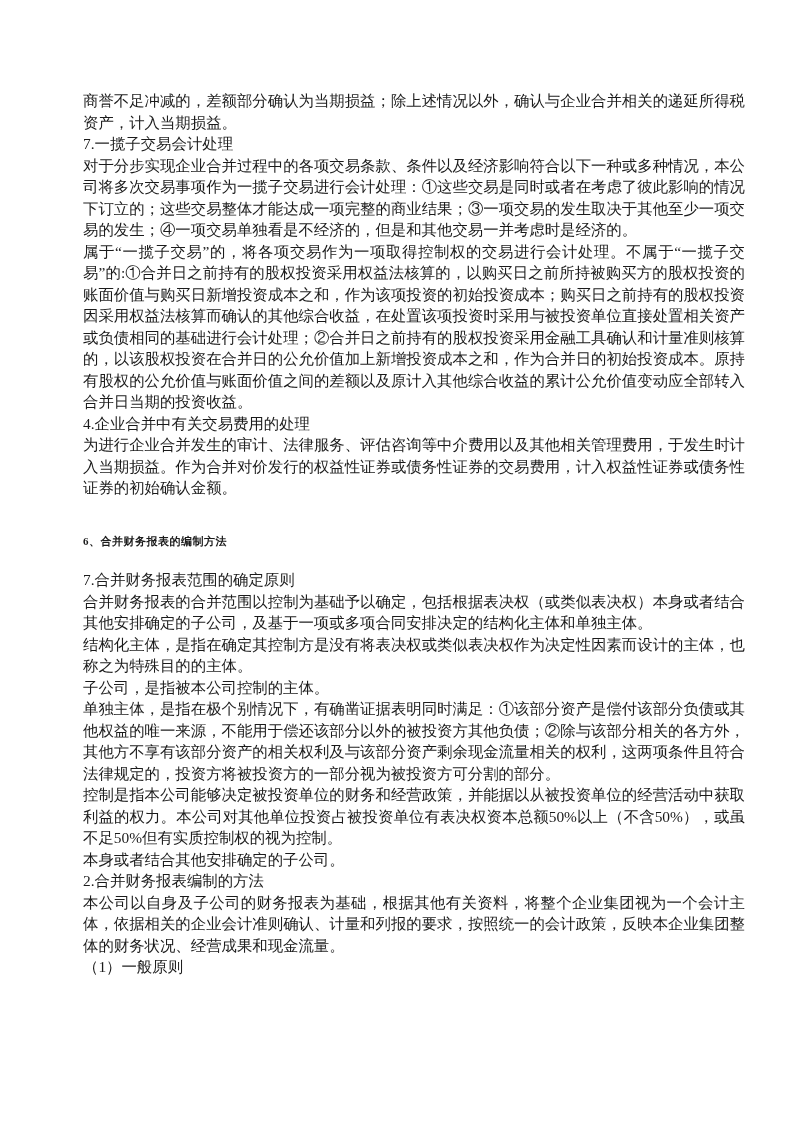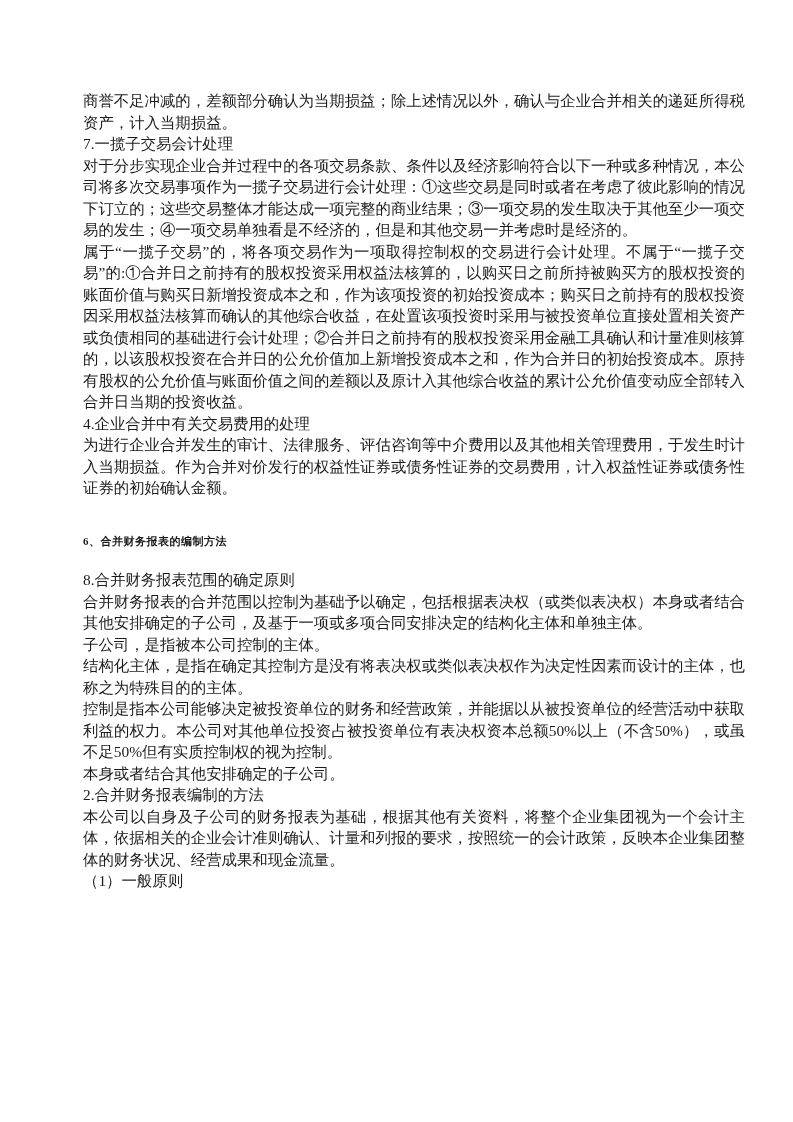--- a/index.html
+++ b/index.html
@@ -46,23 +46,24 @@
   <div class="content">
     <p>商誉不足冲减的，差额部分确认为当期损益；除上述情况以外，确认与企业合并相关的递延所得税资产，计入当期损益。</p>
     <p>7.一揽子交易会计处理</p>
     <p>对于分步实现企业合并过程中的各项交易条款、条件以及经济影响符合以下一种或多种情况，本公司将多次交易事项作为一揽子交易进行会计处理：①这些交易是同时或者在考虑了彼此影响的情况下订立的；这些交易整体才能达成一项完整的商业结果；③一项交易的发生取决于其他至少一项交易的发生；④一项交易单独看是不经济的，但是和其他交易一并考虑时是经济的。</p>
     <p>属于“一揽子交易”的，将各项交易作为一项取得控制权的交易进行会计处理。不属于“一揽子交易”的:①合并日之前持有的股权投资采用权益法核算的，以购买日之前所持被购买方的股权投资的账面价值与购买日新增投资成本之和，作为该项投资的初始投资成本；购买日之前持有的股权投资因采用权益法核算而确认的其他综合收益，在处置该项投资时采用与被投资单位直接处置相关资产或负债相同的基础进行会计处理；②合并日之前持有的股权投资采用金融工具确认和计量准则核算的，以该股权投资在合并日的公允价值加上新增投资成本之和，作为合并日的初始投资成本。原持有股权的公允价值与账面价值之间的差额以及原计入其他综合收益的累计公允价值变动应全部转入合并日当期的投资收益。</p>
     <p>4.企业合并中有关交易费用的处理</p>
     <p>为进行企业合并发生的审计、法律服务、评估咨询等中介费用以及其他相关管理费用，于发生时计入当期损益。作为合并对价发行的权益性证券或债务性证券的交易费用，计入权益性证券或债务性证券的初始确认金额。</p>
 
     <h2 class="section-heading">6、合并财务报表的编制方法</h2>
 
-    <p>8.合并财务报表范围的确定原则</p>
+    <p>7.合并财务报表范围的确定原则</p>
     <p>合并财务报表的合并范围以控制为基础予以确定，包括根据表决权（或类似表决权）本身或者结合其他安排确定的子公司，及基于一项或多项合同安排决定的结构化主体和单独主体。</p>
+    <p>结构化主体，是指在确定其控制方是没有将表决权或类似表决权作为决定性因素而设计的主体，也称之为特殊目的的主体。</p>
     <p>子公司，是指被本公司控制的主体。</p>
-    <p>结构化主体，是指在确定其控制方是没有将表决权或类似表决权作为决定性因素而设计的主体，也称之为特殊目的的主体。</p>
+    <p>单独主体，是指在极个别情况下，有确凿证据表明同时满足：①该部分资产是偿付该部分负债或其他权益的唯一来源，不能用于偿还该部分以外的被投资方其他负债；②除与该部分相关的各方外，其他方不享有该部分资产的相关权利及与该部分资产剩余现金流量相关的权利，这两项条件且符合法律规定的，投资方将被投资方的一部分视为被投资方可分割的部分。</p>
     <p>控制是指本公司能够决定被投资单位的财务和经营政策，并能据以从被投资单位的经营活动中获取利益的权力。本公司对其他单位投资占被投资单位有表决权资本总额50%以上（不含50%），或虽不足50%但有实质控制权的视为控制。</p>
     <p>本身或者结合其他安排确定的子公司。</p>
     <p>2.合并财务报表编制的方法</p>
     <p>本公司以自身及子公司的财务报表为基础，根据其他有关资料，将整个企业集团视为一个会计主体，依据相关的企业会计准则确认、计量和列报的要求，按照统一的会计政策，反映本企业集团整体的财务状况、经营成果和现金流量。</p>
     <p>（1）一般原则</p>
   </div>
 </div>
 
 </body></html>

